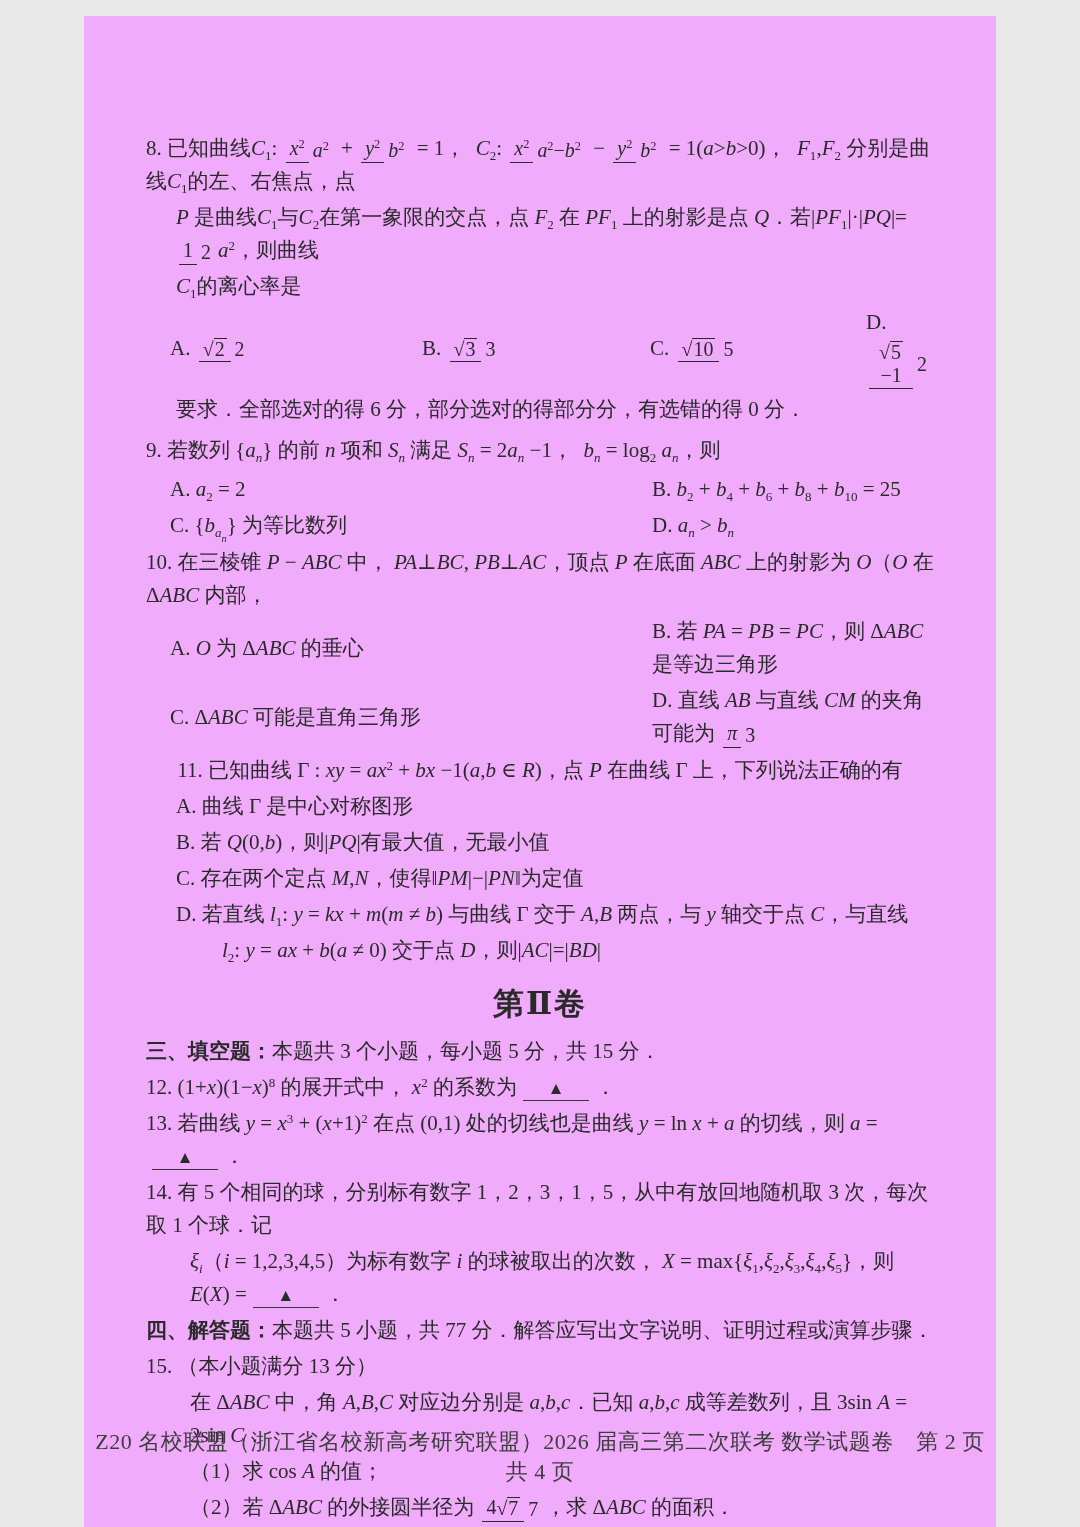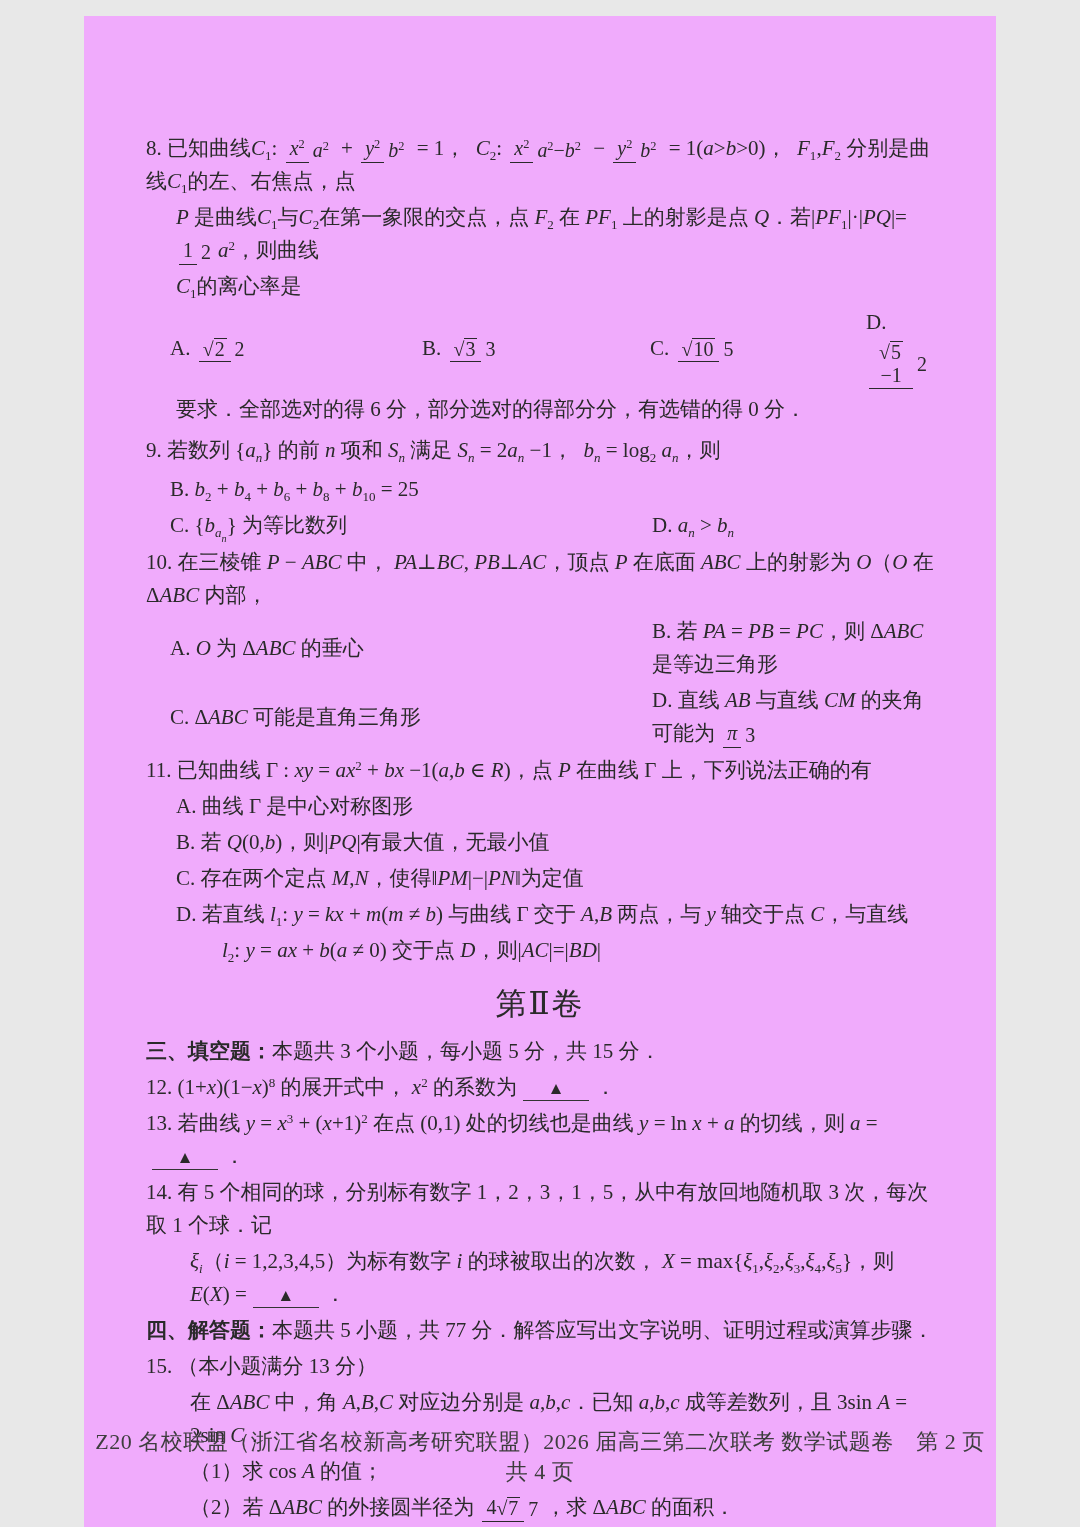--- a/index.html
+++ b/index.html
@@ -31,43 +31,43 @@
     display:inline-block;min-width:66px;text-align:center;
     border-bottom:1.6px solid #333;font-size:0.82em;line-height:1.35;
     margin:0 6px;vertical-align:baseline;
   }
   .opts4{display:grid;grid-template-columns:252px 228px 216px auto;padding-left:24px;align-items:center;}
   .opts2{display:grid;grid-template-columns:482px auto;padding-left:24px;align-items:center;}
   .col{display:block;}
   .ind1{padding-left:30px;}
   .ind2{padding-left:44px;}
   .ind3{padding-left:76px;}
-  .title{text-align:center;font-size:31px;font-weight:normal;line-height:46px;letter-spacing:2px;}
+  .title{text-align:center;font-size:31px;font-weight:bold;line-height:46px;letter-spacing:2px;}
   .footer{
     position:absolute;left:0;right:0;bottom:56px;text-align:center;
     font-size:22px;color:#3d3d3d;letter-spacing:0.5px;
   }
 </style>
 </head>
 <body>
 
 <div class="page">
   <div class="doc">
       <div class="line" style="margin-top: 10px;">8. 已知曲线<span class="it">C</span><sub>1</sub>: <span class="frac"><span class="num"><span class="it">x</span><sup>2</sup></span><span class="den"><span class="it">a</span><sup>2</sup></span></span> + <span class="frac"><span class="num"><span class="it">y</span><sup>2</sup></span><span class="den"><span class="it">b</span><sup>2</sup></span></span> = 1，  <span class="it">C</span><sub>2</sub>: <span class="frac"><span class="num"><span class="it">x</span><sup>2</sup></span><span class="den"><span class="it">a</span><sup>2</sup>−<span class="it">b</span><sup>2</sup></span></span> − <span class="frac"><span class="num"><span class="it">y</span><sup>2</sup></span><span class="den"><span class="it">b</span><sup>2</sup></span></span> = 1(<span class="it">a</span>&gt;<span class="it">b</span>&gt;0)，  <span class="it">F</span><sub>1</sub>,<span class="it">F</span><sub>2</sub> 分别是曲线<span class="it">C</span><sub>1</sub>的左、右焦点，点</div>
       <div class="line ind1"><span class="it">P</span> 是曲线<span class="it">C</span><sub>1</sub>与<span class="it">C</span><sub>2</sub>在第一象限的交点，点 <span class="it">F</span><sub>2</sub> 在 <span class="it">PF</span><sub>1</sub> 上的射影是点 <span class="it">Q</span>．若|<span class="it">PF</span><sub>1</sub>|·|<span class="it">PQ</span>|= <span class="frac"><span class="num">1</span><span class="den">2</span></span><span class="it">a</span><sup>2</sup>，则曲线</div>
       <div class="line ind1"><span class="it">C</span><sub>1</sub>的离心率是</div>
       <div class="line opts4"><span class="col">A. <span class="frac"><span class="num"><span class="sqrt"><span class="rsign">√</span><span class="rad">2</span></span></span><span class="den">2</span></span></span><span class="col">B. <span class="frac"><span class="num"><span class="sqrt"><span class="rsign">√</span><span class="rad">3</span></span></span><span class="den">3</span></span></span><span class="col">C. <span class="frac"><span class="num"><span class="sqrt"><span class="rsign">√</span><span class="rad">10</span></span></span><span class="den">5</span></span></span><span class="col">D. <span class="frac"><span class="num"><span class="sqrt"><span class="rsign">√</span><span class="rad">5</span></span>−1</span><span class="den">2</span></span></span></div>
       <div class="line ind1">要求．全部选对的得 6 分，部分选对的得部分分，有选错的得 0 分．</div>
       <div class="line" style="margin-top: 8px;">9. 若数列 {<span class="it">a</span><sub><span class="it">n</span></sub>} 的前 <span class="it">n</span> 项和 <span class="it">S</span><sub><span class="it">n</span></sub> 满足 <span class="it">S</span><sub><span class="it">n</span></sub> = 2<span class="it">a</span><sub><span class="it">n</span></sub> −1，  <span class="it">b</span><sub><span class="it">n</span></sub> = log<sub>2</sub> <span class="it">a</span><sub><span class="it">n</span></sub>，则</div>
-      <div class="line opts2" style="margin-top: 6px;"><span class="col">B. <span class="it">b</span><sub>2</sub> + <span class="it">b</span><sub>4</sub> + <span class="it">b</span><sub>6</sub> + <span class="it">b</span><sub>8</sub> + <span class="it">b</span><sub>10</sub> = 25</span></div>
+      <div class="line opts2" style="margin-top: 6px;"><span class="col">A. <span class="it">a</span><sub>2</sub> = 2</span><span class="col">B. <span class="it">b</span><sub>2</sub> + <span class="it">b</span><sub>4</sub> + <span class="it">b</span><sub>6</sub> + <span class="it">b</span><sub>8</sub> + <span class="it">b</span><sub>10</sub> = 25</span></div>
       <div class="line opts2"><span class="col">C. {<span class="it">b</span><sub><span class="it">a</span><sub><span class="it">n</span></sub></sub>} 为等比数列</span><span class="col">D. <span class="it">a</span><sub><span class="it">n</span></sub> &gt; <span class="it">b</span><sub><span class="it">n</span></sub></span></div>
       <div class="line" style="margin-top: 4px;">10. 在三棱锥 <span class="it">P</span> − <span class="it">ABC</span> 中， <span class="it">PA</span>⊥<span class="it">BC</span>, <span class="it">PB</span>⊥<span class="it">AC</span>，顶点 <span class="it">P</span> 在底面 <span class="it">ABC</span> 上的射影为 <span class="it">O</span>（<span class="it">O</span> 在 Δ<span class="it">ABC</span> 内部，</div>
       <div class="line opts2"><span class="col">A. <span class="it">O</span> 为 Δ<span class="it">ABC</span> 的垂心</span><span class="col">B. 若 <span class="it">PA</span> = <span class="it">PB</span> = <span class="it">PC</span>，则 Δ<span class="it">ABC</span> 是等边三角形</span></div>
       <div class="line opts2"><span class="col">C. Δ<span class="it">ABC</span> 可能是直角三角形</span><span class="col">D. 直线 <span class="it">AB</span> 与直线 <span class="it">CM</span> 的夹角可能为 <span class="frac"><span class="num"><span class="it">π</span></span><span class="den">3</span></span></span></div>
-      <div class="line" style="margin-top: 4px;">11. 已知曲线 Γ : <span class="it">xy</span> = <span class="it">ax</span><sup>2</sup> + <span class="it">bx</span> −1(<span class="it">a</span>,<span class="it">b</span> ∈ <span class="it">R</span>)，点 <span class="it">P</span> 在曲线 Γ 上，下列说法正确的有</div>
+      <div class="line" style="margin-top: 4px; text-align: center;">11. 已知曲线 Γ : <span class="it">xy</span> = <span class="it">ax</span><sup>2</sup> + <span class="it">bx</span> −1(<span class="it">a</span>,<span class="it">b</span> ∈ <span class="it">R</span>)，点 <span class="it">P</span> 在曲线 Γ 上，下列说法正确的有</div>
       <div class="line ind1">A. 曲线 Γ 是中心对称图形</div>
       <div class="line ind1">B. 若 <span class="it">Q</span>(0,<span class="it">b</span>)，则|<span class="it">PQ</span>|有最大值，无最小值</div>
       <div class="line ind1">C. 存在两个定点 <span class="it">M</span>,<span class="it">N</span>，使得‖<span class="it">PM</span>|−|<span class="it">PN</span>‖为定值</div>
       <div class="line ind1">D. 若直线 <span class="it">l</span><sub>1</sub>: <span class="it">y</span> = <span class="it">kx</span> + <span class="it">m</span>(<span class="it">m</span> ≠ <span class="it">b</span>) 与曲线 Γ 交于 <span class="it">A</span>,<span class="it">B</span> 两点，与 <span class="it">y</span> 轴交于点 <span class="it">C</span>，与直线</div>
       <div class="line ind3"><span class="it">l</span><sub>2</sub>: <span class="it">y</span> = <span class="it">ax</span> + <span class="it">b</span>(<span class="it">a</span> ≠ 0) 交于点 <span class="it">D</span>，则|<span class="it">AC</span>|=|<span class="it">BD</span>|</div>
       <div class="line title" style="margin-top: 14px;">第Ⅱ卷</div>
       <div class="line" style="margin-top: 8px;"><span class="bd">三、填空题：</span>本题共 3 个小题，每小题 5 分，共 15 分．</div>
       <div class="line">12. (1+<span class="it">x</span>)(1−<span class="it">x</span>)<sup>8</sup> 的展开式中， <span class="it">x</span><sup>2</sup> 的系数为<span class="blank">▲</span>．</div>
       <div class="line">13. 若曲线 <span class="it">y</span> = <span class="it">x</span><sup>3</sup> + (<span class="it">x</span>+1)<sup>2</sup> 在点 (0,1) 处的切线也是曲线 <span class="it">y</span> = ln <span class="it">x</span> + <span class="it">a</span> 的切线，则 <span class="it">a</span> =<span class="blank">▲</span>．</div>
       <div class="line">14. 有 5 个相同的球，分别标有数字 1，2，3，1，5，从中有放回地随机取 3 次，每次取 1 个球．记</div>

